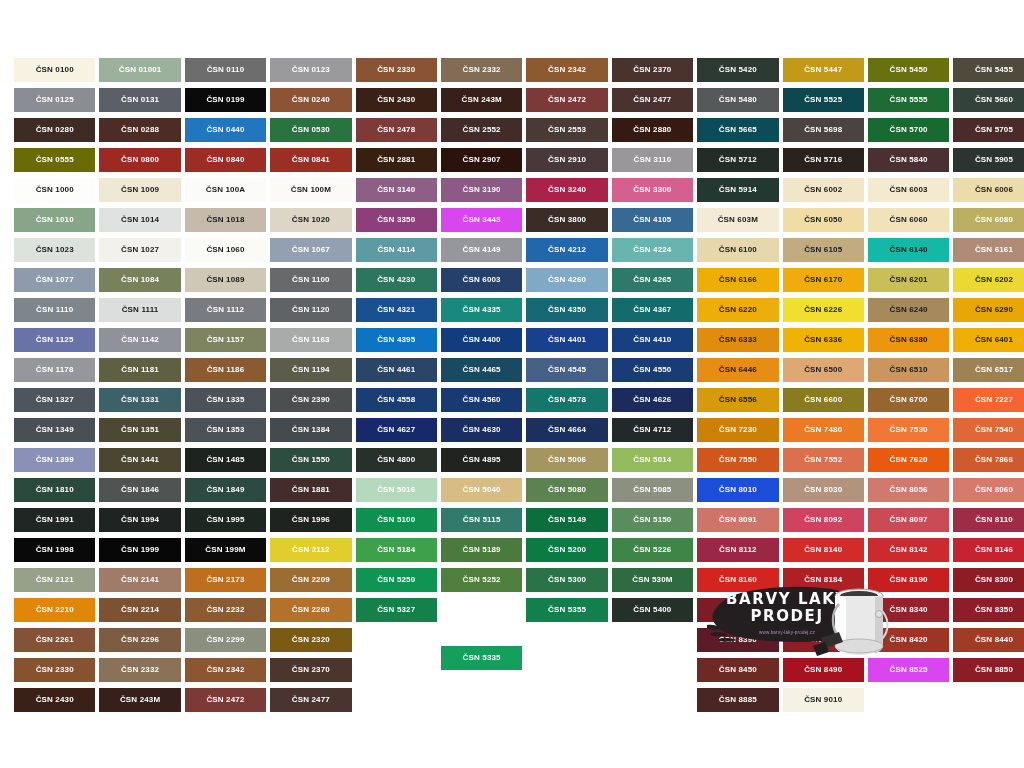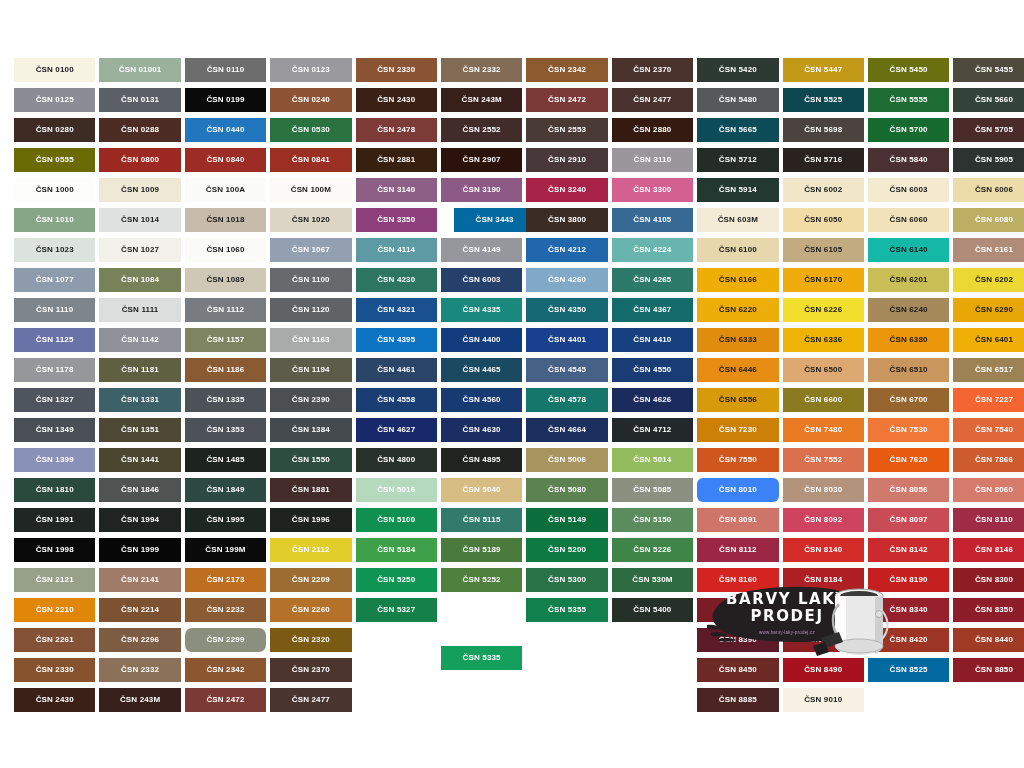--- a/index.html
+++ b/index.html
@@ -299,21 +299,21 @@
       <div class="swatch-cell">
         <div class="swatch" style="background: rgb(198, 187, 171); color: rgb(26, 26, 26);">ČSN 1018</div>
       </div>
       <div class="swatch-cell">
         <div class="swatch" style="background: rgb(221, 213, 198); color: rgb(26, 26, 26);">ČSN 1020</div>
       </div>
       <div class="swatch-cell">
         <div class="swatch" style="background: rgb(140, 63, 122); color: rgb(255, 255, 255);">ČSN 3350</div>
       </div>
       <div class="swatch-cell">
-        <div class="swatch" style="background: #0369a1; color: rgb(255, 255, 255); margin-left: 13px;">ČSN 3443</div>
+        <div class="swatch" style="background: #d946ef; color: rgb(255, 255, 255);">ČSN 3443</div>
       </div>
       <div class="swatch-cell">
         <div class="swatch" style="background: rgb(59, 44, 38); color: rgb(255, 255, 255);">ČSN 3800</div>
       </div>
       <div class="swatch-cell">
         <div class="swatch" style="background: rgb(54, 106, 149); color: rgb(255, 255, 255);">ČSN 4105</div>
       </div>
       <div class="swatch-cell">
         <div class="swatch" style="background: rgb(243, 235, 214); color: rgb(26, 26, 26);">ČSN 603M</div>
       </div>
@@ -632,21 +632,21 @@
       <div class="swatch-cell">
         <div class="swatch" style="background: rgb(215, 189, 132); color: rgb(255, 255, 255);">ČSN 5040</div>
       </div>
       <div class="swatch-cell">
         <div class="swatch" style="background: rgb(93, 130, 81); color: rgb(255, 255, 255);">ČSN 5080</div>
       </div>
       <div class="swatch-cell">
         <div class="swatch" style="background: rgb(139, 144, 129); color: rgb(255, 255, 255);">ČSN 5085</div>
       </div>
       <div class="swatch-cell">
-        <div class="swatch" style="background: #3b82f6; color: rgb(255, 255, 255); border-radius: 6px;">ČSN 8010</div>
+        <div class="swatch" style="background: #1d4ed8; color: rgb(255, 255, 255);">ČSN 8010</div>
       </div>
       <div class="swatch-cell">
         <div class="swatch" style="background: rgb(179, 147, 124); color: rgb(255, 255, 255);">ČSN 8030</div>
       </div>
       <div class="swatch-cell">
         <div class="swatch" style="background: rgb(208, 122, 110); color: rgb(255, 255, 255);">ČSN 8056</div>
       </div>
       <div class="swatch-cell">
         <div class="swatch" style="background: rgb(214, 122, 108); color: rgb(255, 255, 255);">ČSN 8060</div>
       </div>
@@ -794,21 +794,21 @@
       <div class="swatch-cell">
         <div class="swatch" style="background: rgb(141, 29, 40); color: rgb(255, 255, 255);">ČSN 8350</div>
       </div>
       <div class="swatch-cell">
         <div class="swatch" style="background: rgb(132, 82, 54); color: rgb(255, 255, 255);">ČSN 2261</div>
       </div>
       <div class="swatch-cell">
         <div class="swatch" style="background: rgb(124, 92, 66); color: rgb(255, 255, 255);">ČSN 2296</div>
       </div>
       <div class="swatch-cell">
-        <div class="swatch" style="background: rgb(139, 144, 126); color: rgb(255, 255, 255); border-radius: 7px;">ČSN 2299</div>
+        <div class="swatch" style="background: rgb(139, 144, 126); color: rgb(255, 255, 255);">ČSN 2299</div>
       </div>
       <div class="swatch-cell">
         <div class="swatch" style="background: rgb(123, 90, 20); color: rgb(255, 255, 255);">ČSN 2320</div>
       </div>
       <div class="swatch-cell">
         <div class="swatch empty"></div>
       </div>
       <div class="swatch-cell">
         <div class="swatch empty"></div>
       </div>
@@ -854,21 +854,21 @@
       <div class="swatch-cell">
         <div class="swatch empty"></div>
       </div>
       <div class="swatch-cell">
         <div class="swatch" style="background: rgb(109, 42, 36); color: rgb(255, 255, 255);">ČSN 8450</div>
       </div>
       <div class="swatch-cell">
         <div class="swatch" style="background: rgb(168, 18, 30); color: rgb(255, 255, 255);">ČSN 8490</div>
       </div>
       <div class="swatch-cell">
-        <div class="swatch" style="background: #0369a1; color: rgb(255, 255, 255);">ČSN 8525</div>
+        <div class="swatch" style="background: #d946ef; color: rgb(255, 255, 255);">ČSN 8525</div>
       </div>
       <div class="swatch-cell">
         <div class="swatch" style="background: rgb(140, 28, 38); color: rgb(255, 255, 255);">ČSN 8850</div>
       </div>
       <div class="swatch-cell">
         <div class="swatch" style="background: rgb(59, 32, 23); color: rgb(255, 255, 255);">ČSN 2430</div>
       </div>
       <div class="swatch-cell">
         <div class="swatch" style="background: rgb(55, 32, 27); color: rgb(255, 255, 255);">ČSN 243M</div>
       </div>

